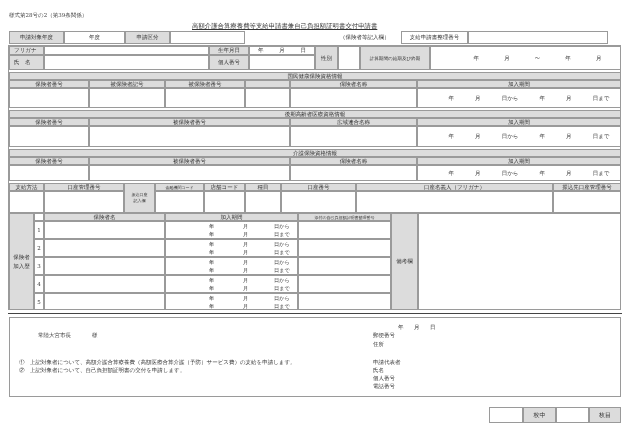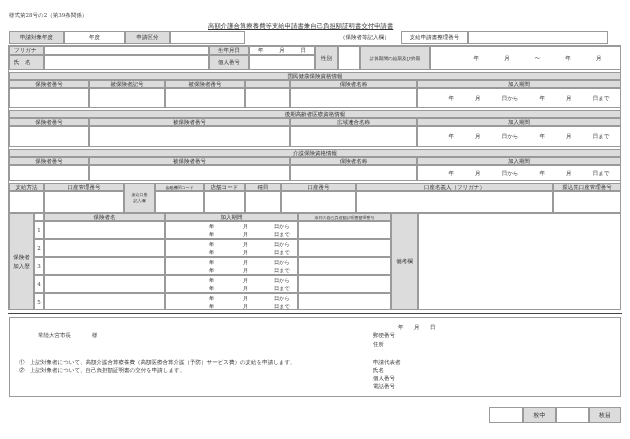--- a/index.html
+++ b/index.html
@@ -16,21 +16,21 @@
   .xs { font-size: 4.0px; }
   .vtext { line-height: 1.5; text-align: center; white-space: normal; }
   .hist-line { position: absolute; font-size: 5.2px; white-space: nowrap; }
   .outer-box { position: absolute; border: 0.8px solid #9a9a9a; }
   .thick-line { position: absolute; height: 1.4px; background: #444; }
 </style>
 </head>
 <body>
 
 <div class="txt form-no" style="left:9px; top:13px;">様式第28号の2（第39条関係）</div>
-<div class="txt title" style="left:208px; top:23px;">高額介護合算療養費等支給申請書兼自己負担額証明書交付申請書</div>
+<div class="txt title" style="left:192px; top:23px;">高額介護合算療養費等支給申請書兼自己負担額証明書交付申請書</div>
 
 <div class="cell g" style="left:9px; top:31px; width:55px; height:13px;">
     <span>申請対象年度</span>
   </div>
 <div class="cell input" style="left:64px; top:31px; width:61px; height:13px;">
     <span>年度</span>
   </div>
 <div class="cell g" style="left:125px; top:31px; width:45px; height:13px;">
     <span>申請区分</span>
   </div>

